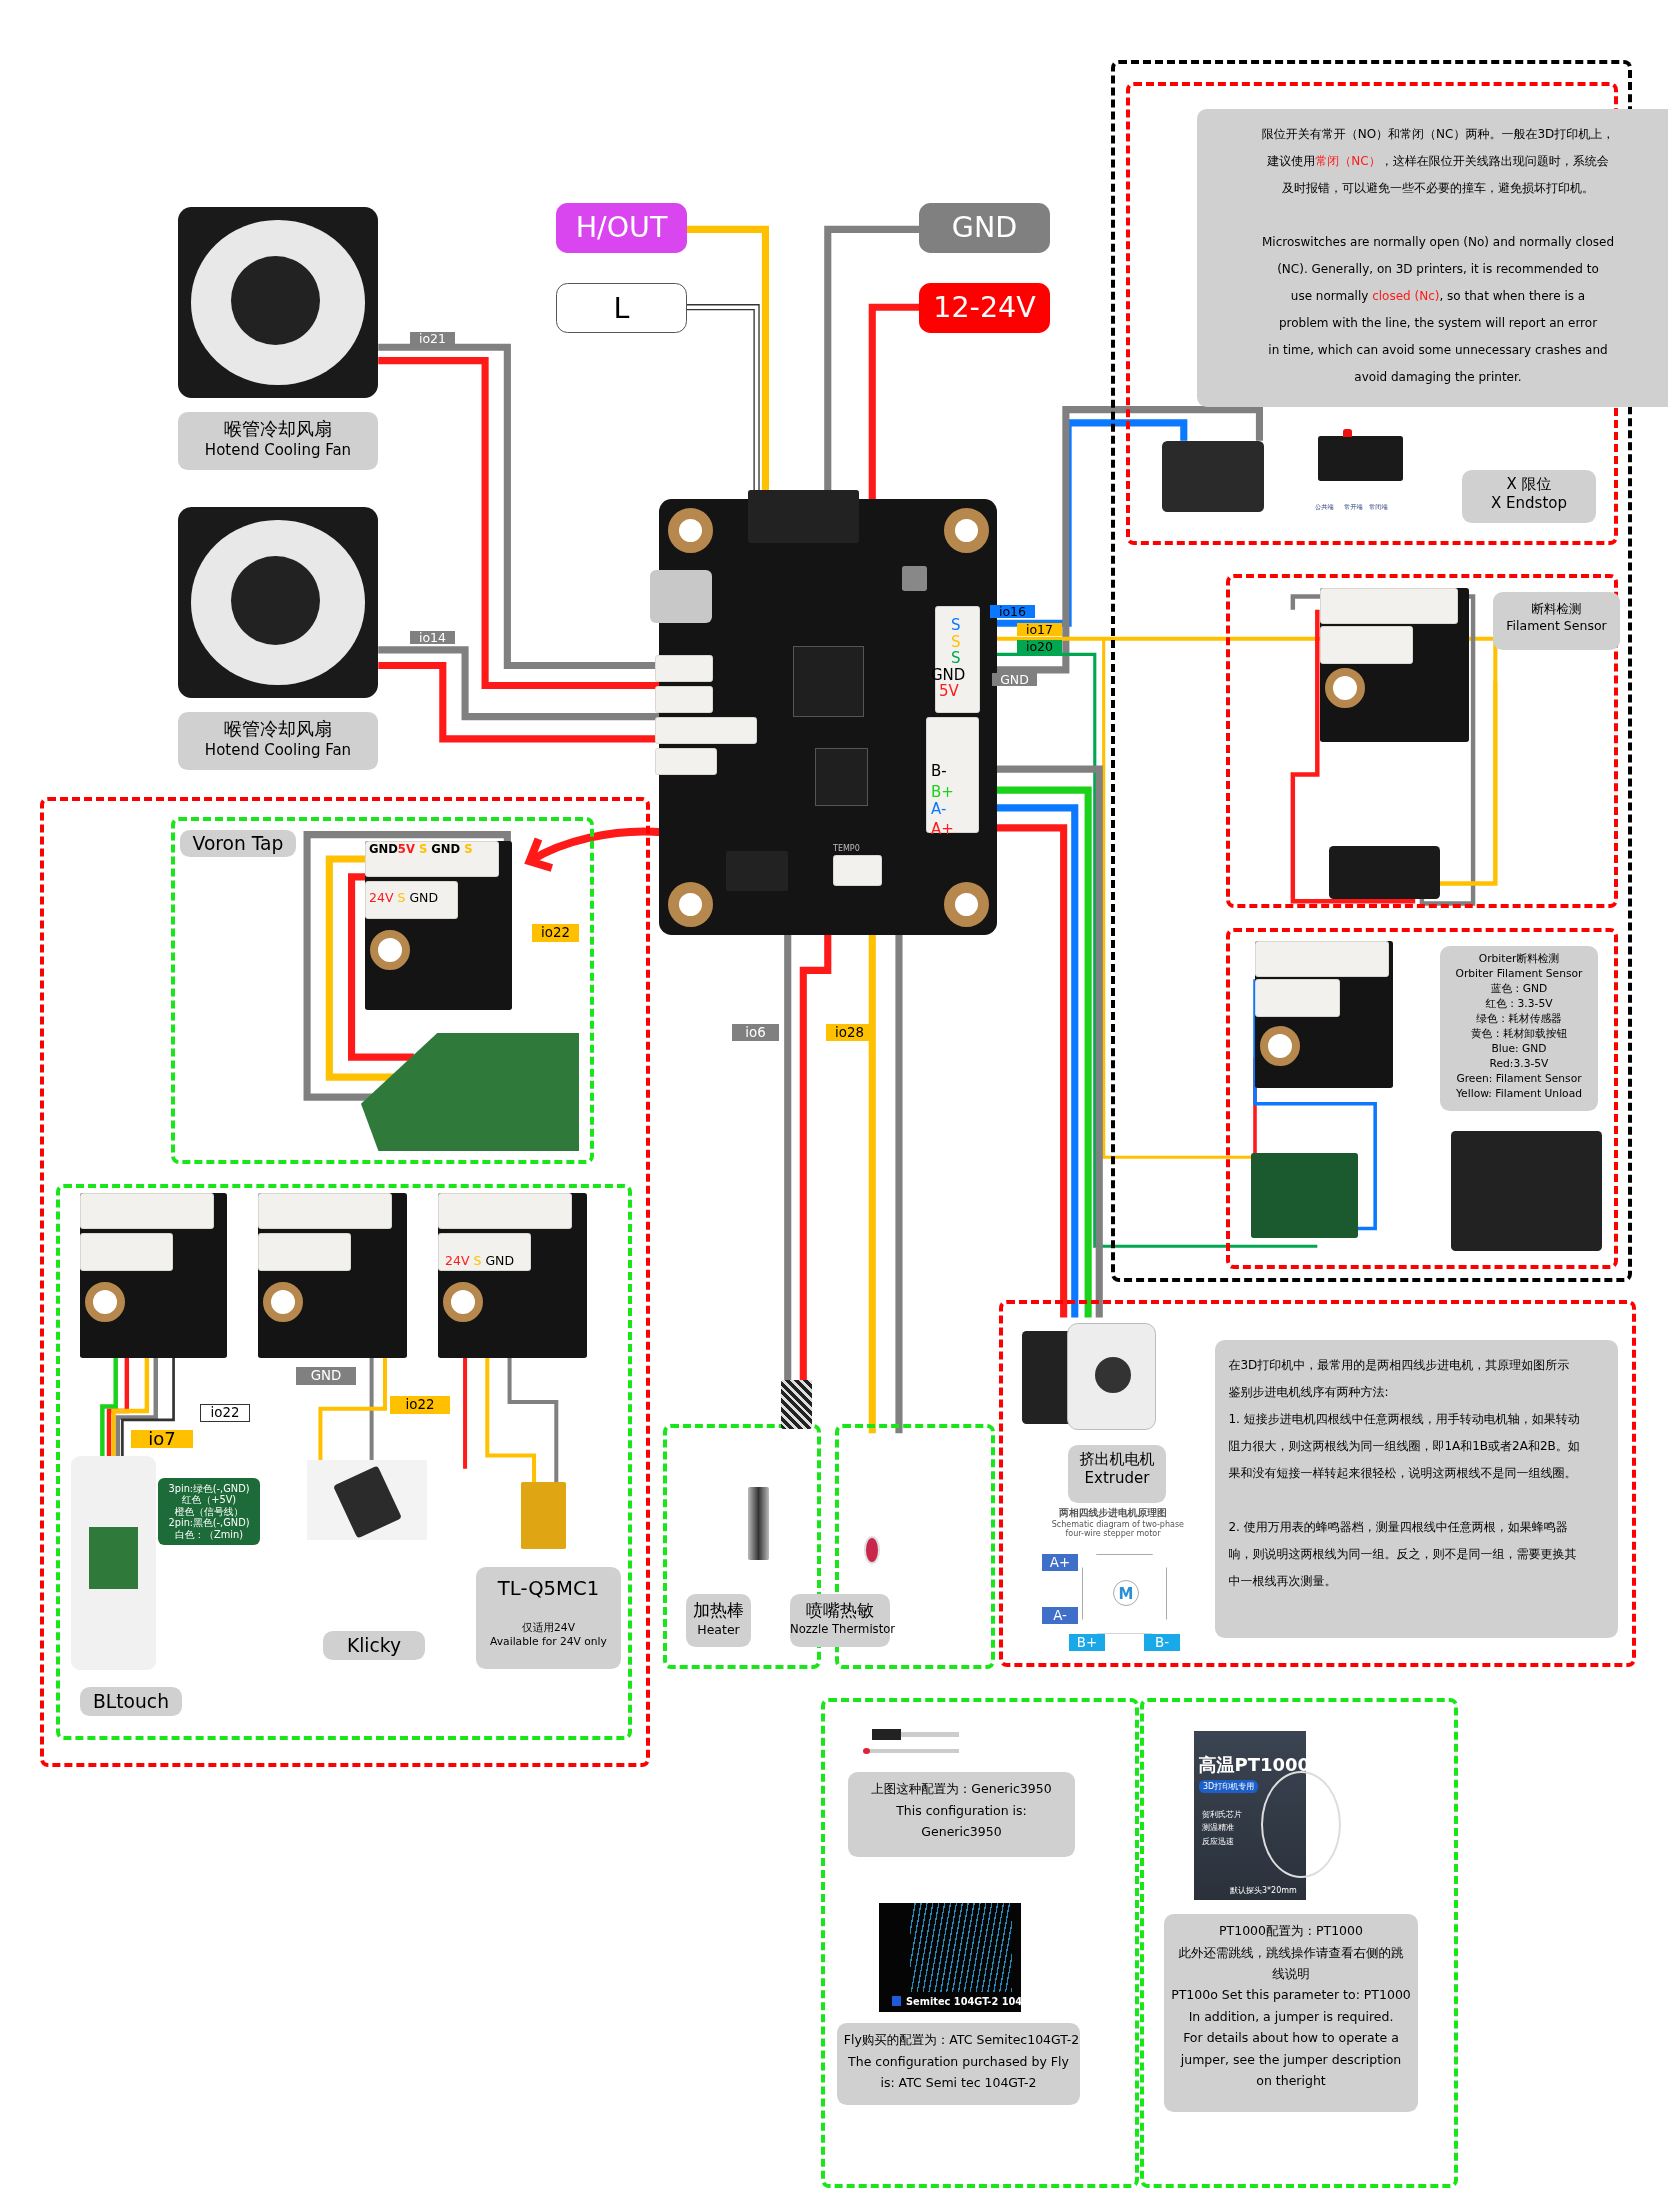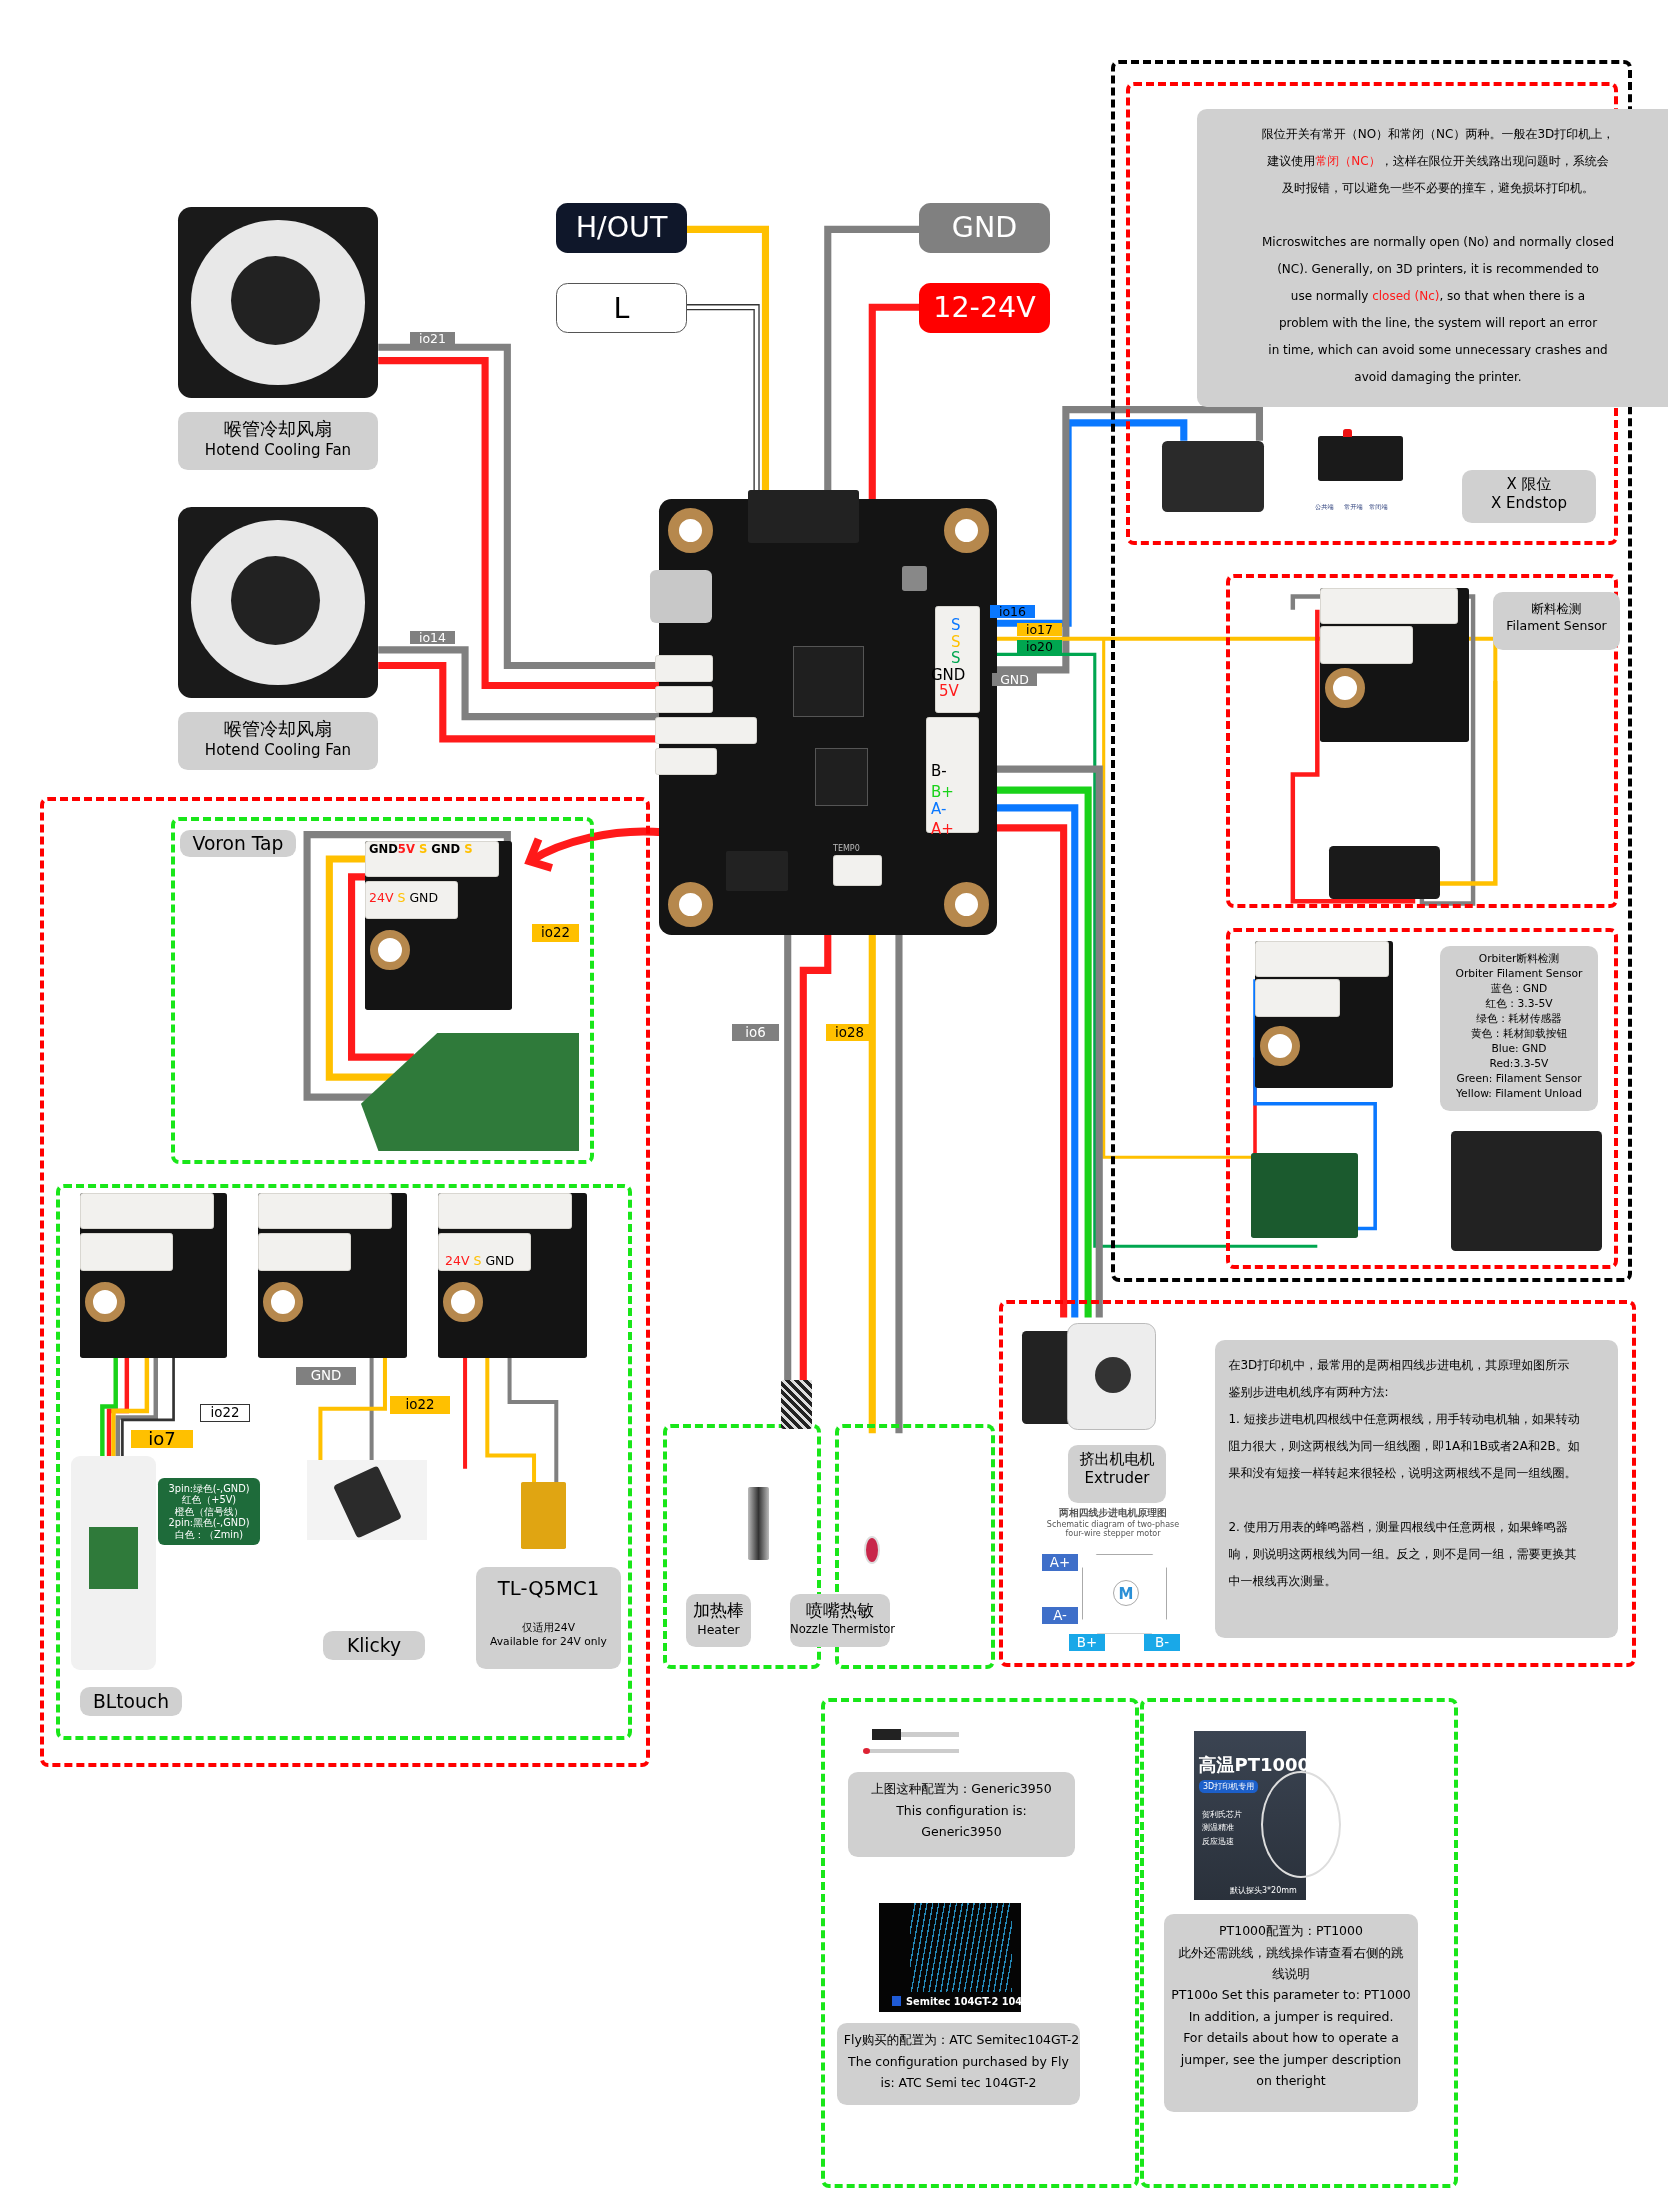--- a/index.html
+++ b/index.html
@@ -90,21 +90,21 @@
 <div class="abs dash-red" style="left:1226px;top:928px;width:392px;height:341px;"></div>
 <div class="abs dash-red" style="left:40px;top:797px;width:610px;height:970px;"></div>
 <div class="abs dash-green" style="left:171px;top:817px;width:423px;height:347px;"></div>
 <div class="abs dash-green" style="left:56px;top:1184px;width:576px;height:556px;"></div>
 <div class="abs dash-green" style="left:663px;top:1424px;width:158px;height:245px;"></div>
 <div class="abs dash-green" style="left:835px;top:1424px;width:160px;height:245px;"></div>
 <div class="abs dash-red" style="left:999px;top:1300px;width:637px;height:367px;"></div>
 <div class="abs dash-green" style="left:821px;top:1698px;width:318px;height:490px;"></div>
 <div class="abs dash-green" style="left:1140px;top:1698px;width:318px;height:490px;"></div>
 
-<div class="abs pill" style="left:556px;top:203px;width:131px;background:#0f172a;">H/OUT</div>
+<div class="abs pill" style="left:556px;top:203px;width:131px;background:#d946ef;">H/OUT</div>
 <div class="abs pill" style="left:919px;top:203px;width:131px;background:#808080;">GND</div>
 <div class="abs pill" style="left:556px;top:283px;width:131px;background:#fff;color:#000;border:1.3px solid #555;">L</div>
 <div class="abs pill" style="left:919px;top:283px;width:131px;background:#ff0000;">12-24V</div>
 
 <div class="abs fan" style="left:178px;top:207px;width:200px;height:191px;">
   <div class="ring"></div>
     <div class="hub"></div>
 </div>
 <div class="abs tag gray" style="left:410px;top:332px;width:45px;height:13.4px;line-height:13.4px;font-size:12.5px;">io21</div>
 <div class="abs gbox" style="left:178px;top:412px;width:200px;height:58px;">
@@ -295,21 +295,21 @@
   <div class="abs" style="left:45px;top:4.5px;width:89px;height:107px;background:#ededed;border-radius:10.7px;border:1.3px solid #bbb;">
     <div class="abs" style="left:27px;top:33px;width:36px;height:36px;border-radius:50%;background:#333;"></div>
   </div>
 </div>
 <div class="abs gbox" style="left:1068px;top:1445px;width:98px;height:58px;">
   <div style="font-size:15px;padding-top:5.3px;">挤出机电机</div>
   <div style="font-size:15px;">Extruder</div>
 </div>
 <div class="abs" style="left:1042px;top:1507px;width:142px;text-align:center;color:#555;">
   <div style="font-size:9.8px;font-weight:bold;">两相四线步进电机原理图</div>
-  <div style="font-size:8px;">Schematic diagram of two-phase</div>
+  <div style="font-size:8px;text-align:right;">Schematic diagram of two-phase</div>
   <div style="font-size:8px;">four-wire stepper motor</div>
 </div>
 <div class="abs" style="left:1042px;top:1549px;width:142px;height:107px;">
   <div class="abs" style="left:40px;top:4.5px;width:85px;height:80px;border:1.3px solid #aaa;clip-path:polygon(18% 0,82% 0,100% 18%,100% 82%,82% 100%,18% 100%,0 82%,0 18%);"></div>
   <div class="abs" style="left:71px;top:31px;width:26px;height:26px;border:1.3px solid #aaa;border-radius:50%;text-align:center;line-height:26px;font-size:15px;font-weight:bold;color:#2a8fd6;">M</div>
   <div class="abs" style="left:0;top:4.5px;width:36px;height:17px;background:#3f6fc9;color:#fff;font-size:13.4px;line-height:17px;text-align:center;">A+</div>
   <div class="abs" style="left:0;top:58px;width:36px;height:17px;background:#3f6fc9;color:#fff;font-size:13.4px;line-height:17px;text-align:center;">A-</div>
   <div class="abs" style="left:27px;top:85px;width:36px;height:17px;background:#19a8e8;color:#fff;font-size:13.4px;line-height:17px;text-align:center;">B+</div>
   <div class="abs" style="left:102px;top:85px;width:36px;height:17px;background:#19a8e8;color:#fff;font-size:13.4px;line-height:17px;text-align:center;">B-</div>
 </div>

